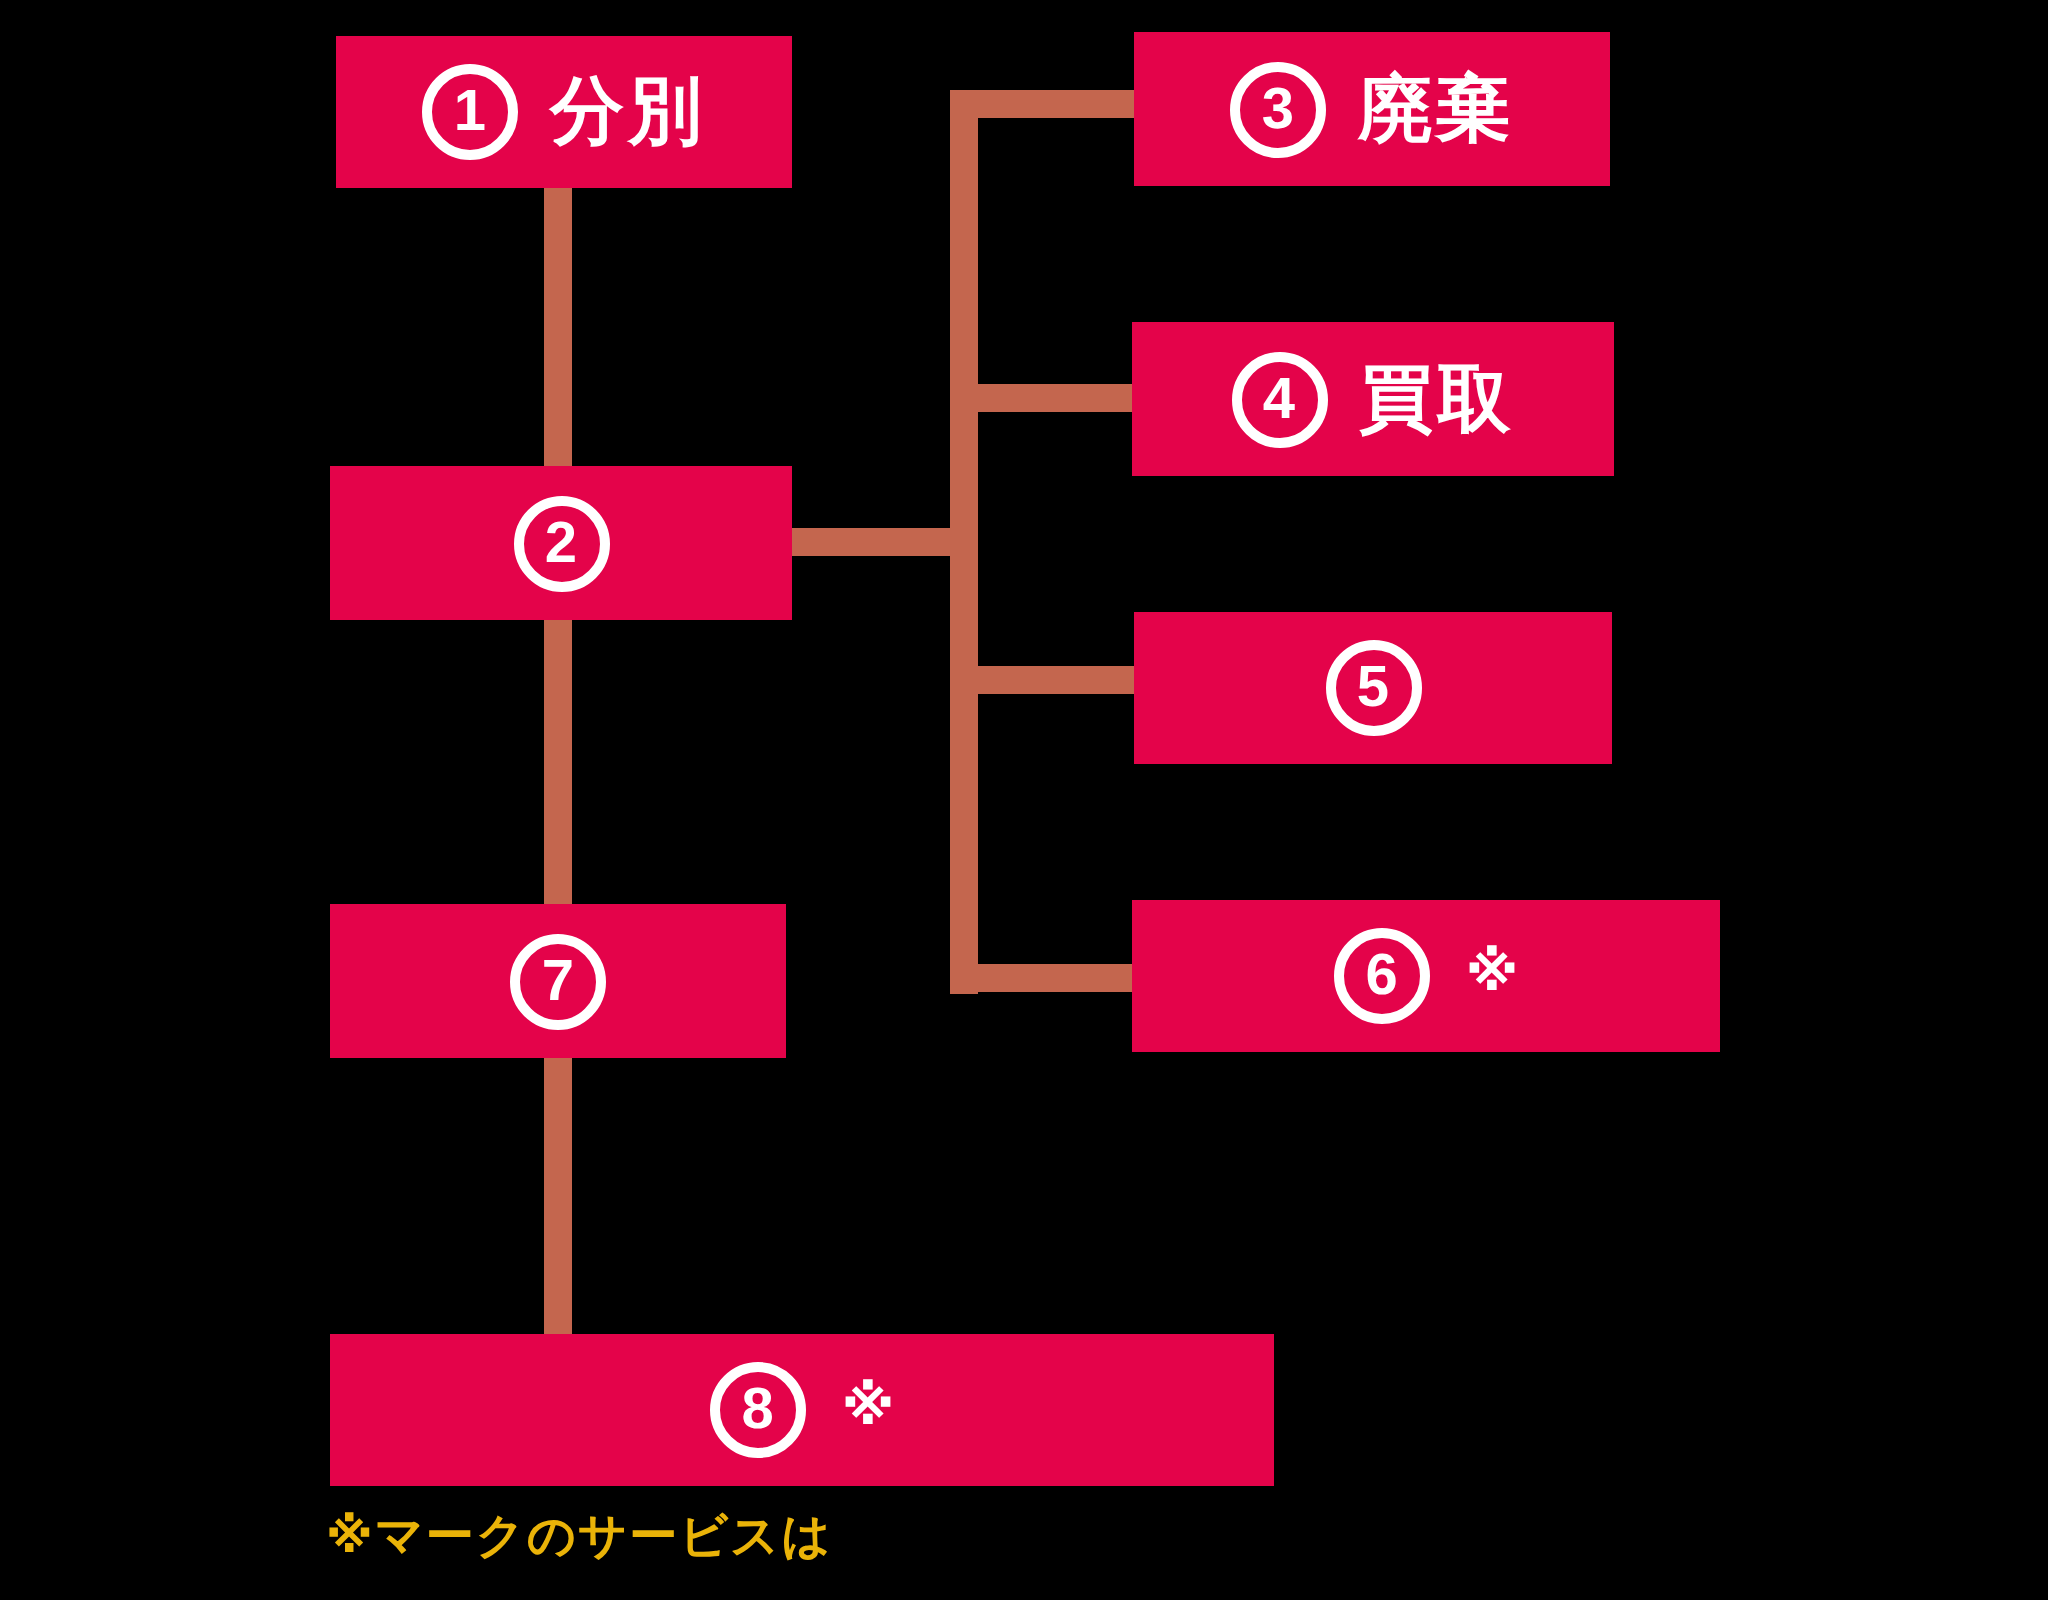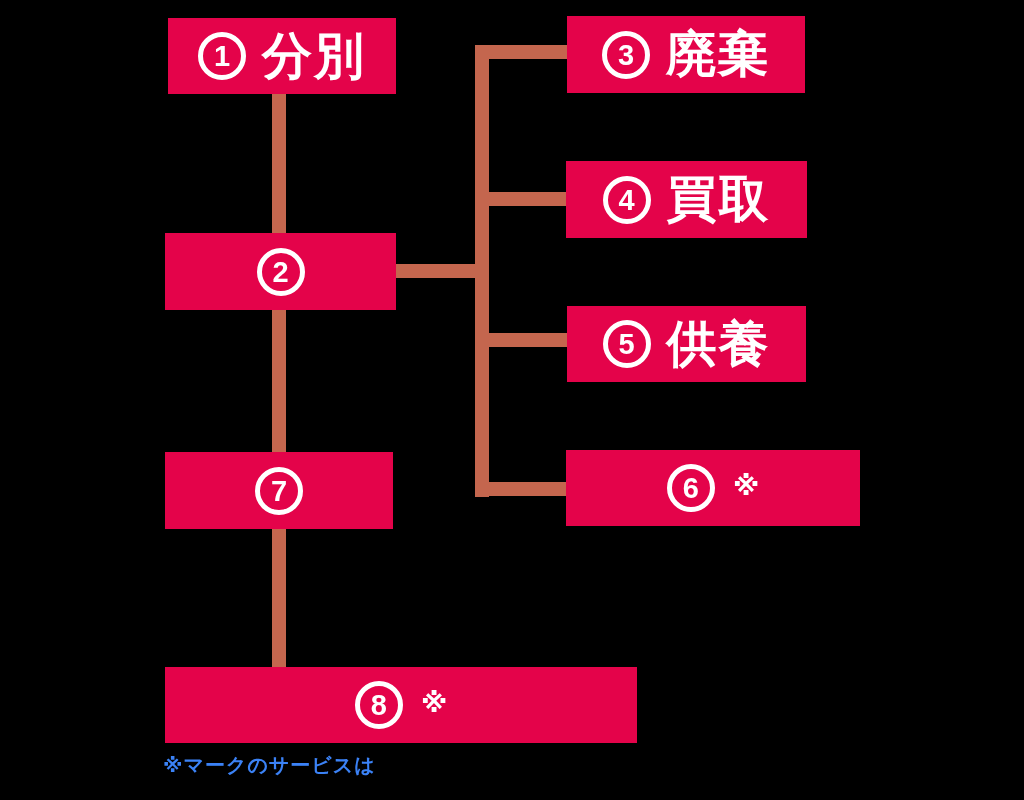--- a/index.html
+++ b/index.html
@@ -31,41 +31,41 @@
     font-weight: bold;
     font-size: 29px;
     line-height: 38px;
     text-align: center;
     flex: 0 0 auto;
     display: inline-block;
   }
   .label {
     color: #FFFFFF;
     font-weight: bold;
-    font-size: 50px;
+    font-size: 37px;
     letter-spacing: 2px;
     white-space: nowrap;
   }
   .note {
     color: #FFFFFF;
     font-weight: bold;
     font-size: 27px;
     margin-left: 2px;
     transform: translateY(-2px);
     white-space: nowrap;
   }
   .conn {
     position: absolute;
     background: #C4664E;
   }
   .caption {
     position: absolute;
     left: 163px; top: 752px;
-    color: #3b82f6; 
-    font-size: 20px;
+    color: #eab308; 
+    font-size: 24px;
     font-weight: bold;
     letter-spacing: 1px;
     white-space: nowrap;
   }
 </style>
 </head>
 <body>
 
 <div class="canvas">
 
@@ -93,21 +93,20 @@
     <span class="label">廃棄</span>
   </div>
 
   <div class="box" style="left:566px; top:161px; width:241px; height:77px;">
     <span class="num">4</span>
     <span class="label">買取</span>
   </div>
 
   <div class="box" style="left:567px; top:306px; width:239px; height:76px;">
     <span class="num">5</span>
-    <span class="label">供養</span>
   </div>
 
   <div class="box" style="left:566px; top:450px; width:294px; height:76px;">
     <span class="num">6</span>
     <span class="note">※</span>
   </div>
 
   <div class="box" style="left:165px; top:452px; width:228px; height:77px;">
     <span class="num">7</span>
   </div>

